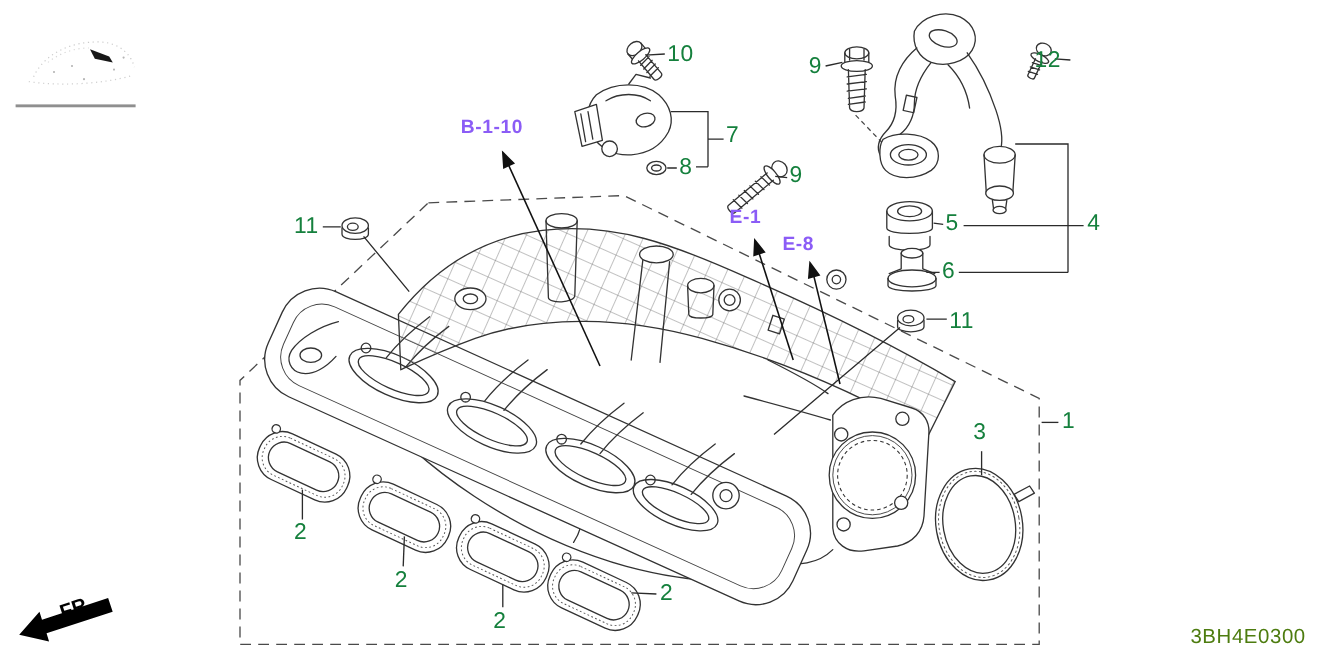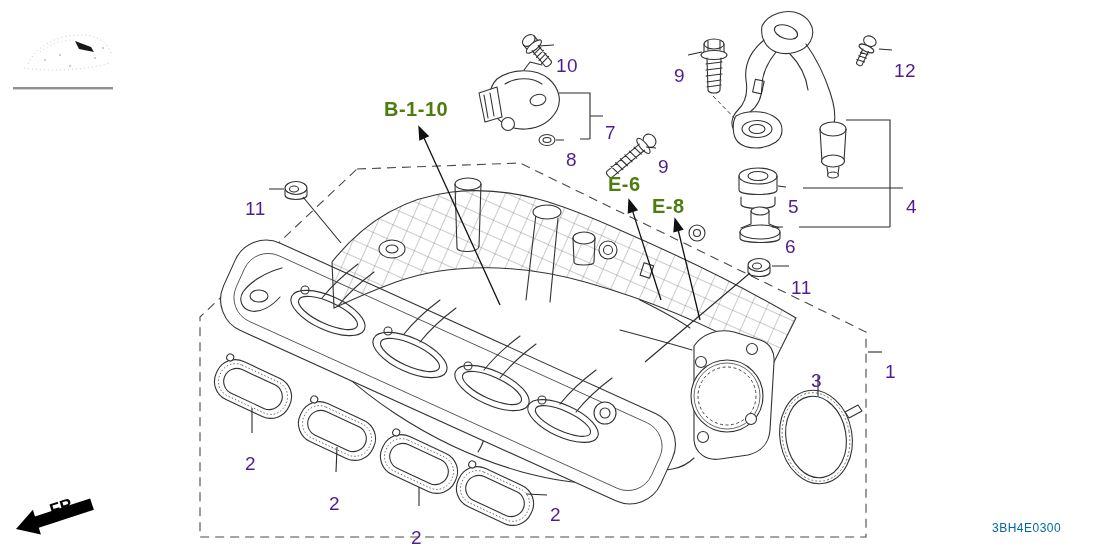--- a/index.html
+++ b/index.html
@@ -1,23 +1,23 @@
 <!DOCTYPE html>
 <html><head>
 <meta charset="utf-8">
 <style>
   html,body{margin:0;padding:0;background:#fff;}
   .stage{position:relative;width:1108px;height:554px;background:#ffffff;overflow:hidden;
          font-family:"Liberation Sans",sans-serif;}
   .stage svg{position:absolute;left:0;top:0;}
-  .callout{position:absolute;font-size:19px;font-weight:400;color:#4c1d95;line-height:1;
-           letter-spacing:.5px;white-space:nowrap;margin-top:20px;}
-  .ref-label{position:absolute;font-size:20px;font-weight:700;color:#4d7c0f;line-height:1;
+  .callout{position:absolute;font-size:19px;font-weight:400;color:#15803d;line-height:1;
+           letter-spacing:.5px;white-space:nowrap;}
+  .ref-label{position:absolute;font-size:16px;font-weight:700;color:#8b5cf6;line-height:1;
              letter-spacing:.5px;white-space:nowrap;}
-  .code{position:absolute;font-size:12px;color:#0369a1;letter-spacing:.5px;}
+  .code{position:absolute;font-size:17px;color:#4d7c0f;letter-spacing:.5px;}
   .ln{stroke:#2b2b2b;stroke-width:1.1;fill:none;}
   .part{stroke:#333;stroke-width:1.1;fill:none;stroke-linecap:round;stroke-linejoin:round;}
   .partw{stroke:#333;stroke-width:1.1;fill:#fff;stroke-linejoin:round;}
   .thin{stroke:#444;stroke-width:.8;fill:none;}
 </style>
 </head>
 <body>
 
 <div class="stage">
 
@@ -284,22 +284,22 @@
 <div class="callout" style="left:811px;top:351px">3</div>
 <div class="callout" style="left:906px;top:177px">4</div>
 <div class="callout" style="left:788px;top:177px">5</div>
 <div class="callout" style="left:785px;top:217px">6</div>
 <div class="callout" style="left:605px;top:103px">7</div>
 <div class="callout" style="left:566px;top:130px">8</div>
 <div class="callout" style="left:674px;top:46px">9</div>
 <div class="callout" style="left:556px;top:36px">10</div>
 <div class="callout" style="left:245px;top:179px">11</div>
 <div class="callout" style="left:791px;top:258px">11</div>
-<div class="callout" style="left:894px;top:41px">12</div>
+<div class="callout" style="left:862px;top:41px">12</div>
 <div class="callout" style="left:658px;top:137px">9</div>
 
 <div class="ref-label" style="left:384px;top:99px">B-1-10</div>
-<div class="ref-label" style="left:608px;top:174px">E-6</div>
+<div class="ref-label" style="left:608px;top:174px">E-1</div>
 <div class="ref-label" style="left:652px;top:196px">E-8</div>
 
 <div class="code" style="left:992px;top:521px">3BH4E0300</div>
 
 </div>
 
 </body></html>

